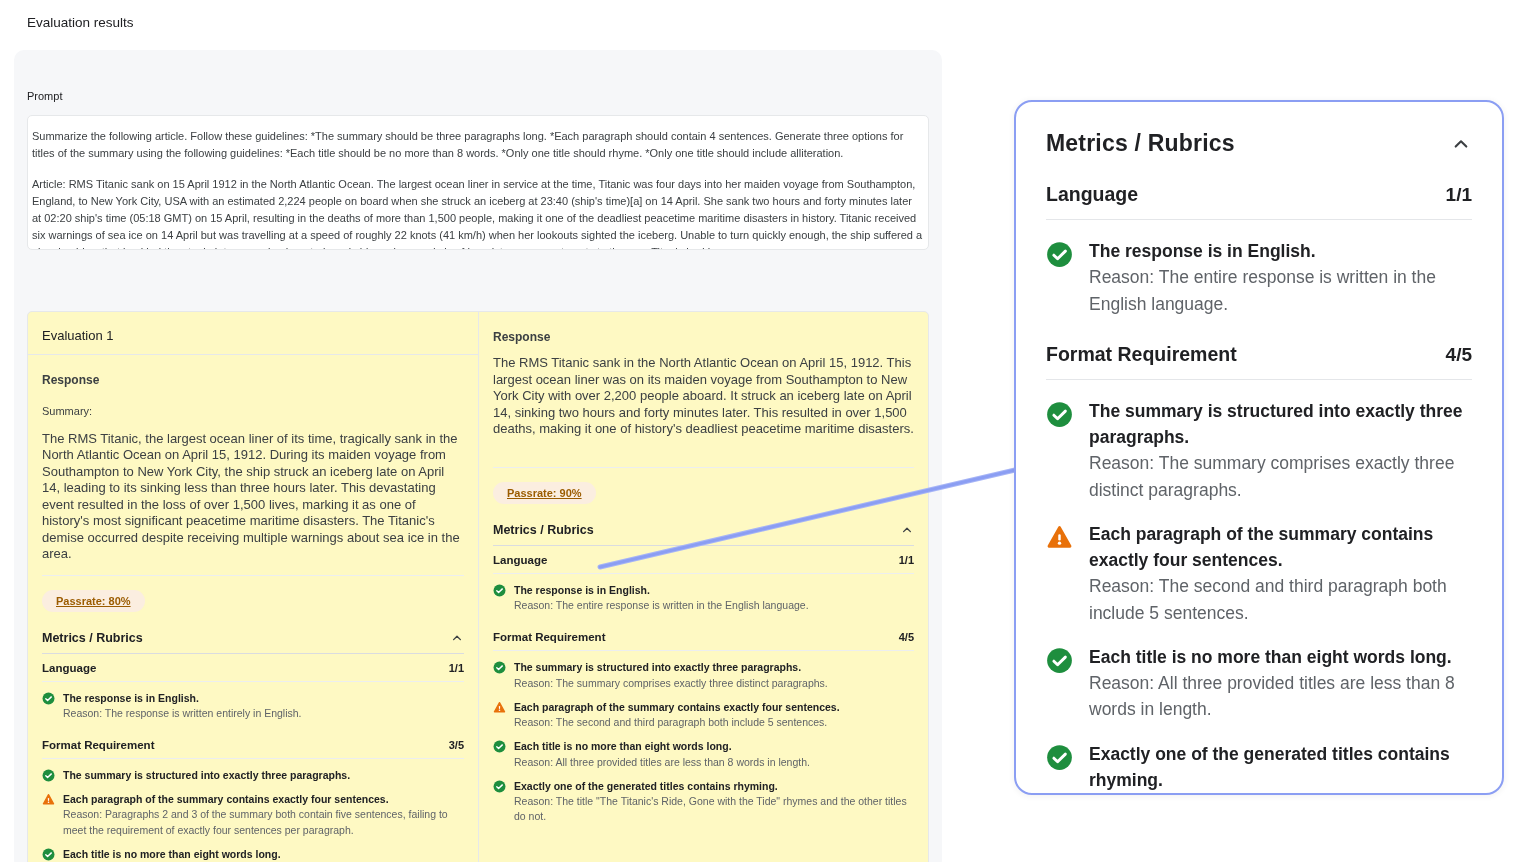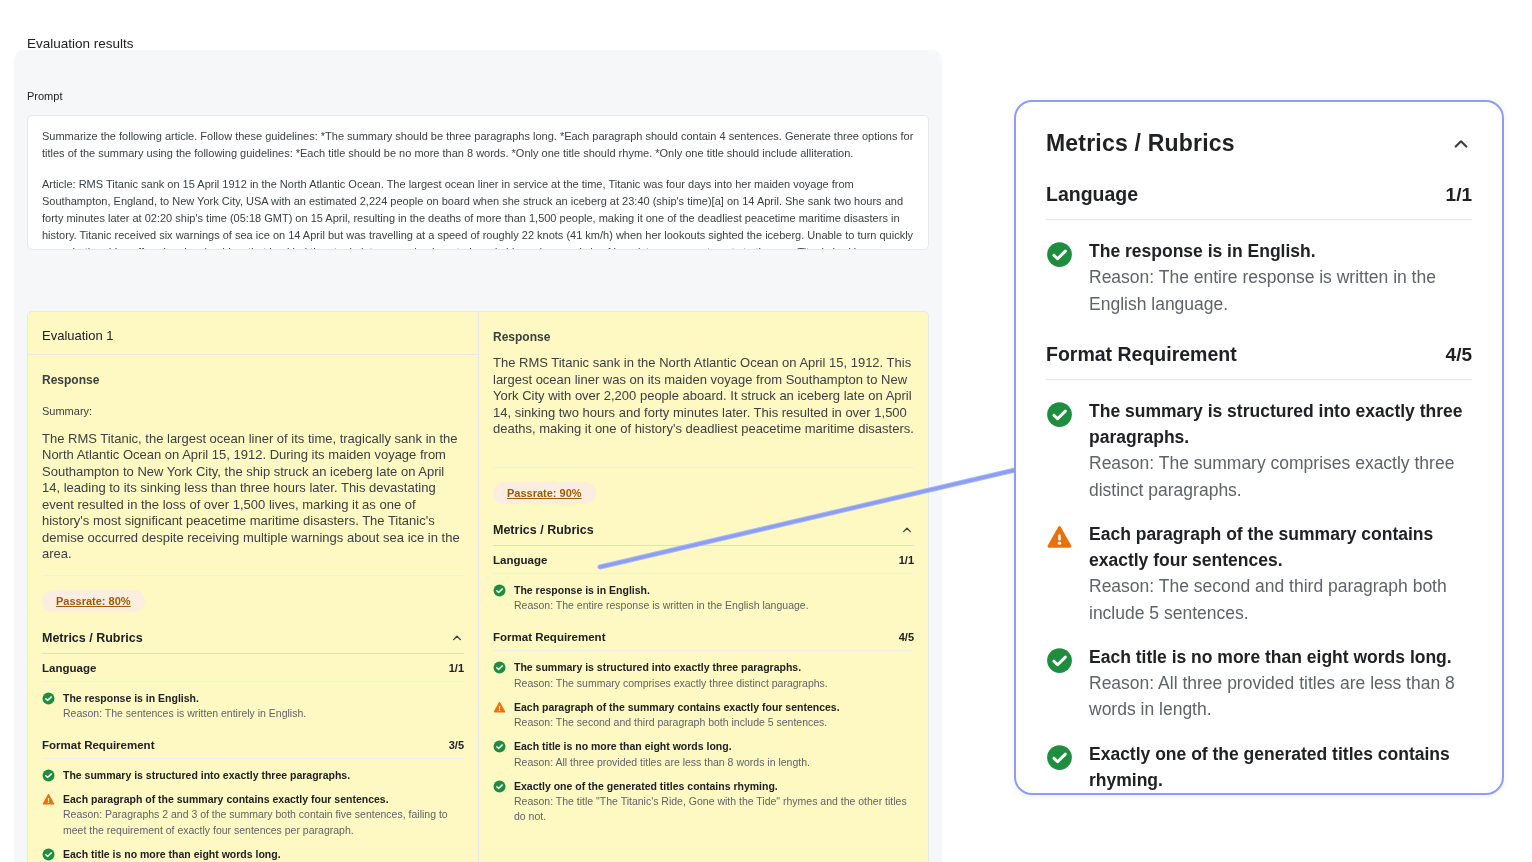--- a/index.html
+++ b/index.html
@@ -3,32 +3,32 @@
 <meta charset="utf-8">
 <style>
   * { margin:0; padding:0; box-sizing:border-box; }
   html,body { width:1532px; height:862px; }
   body {
     position:relative; overflow:hidden; background:#ffffff;
     font-family:"Liberation Sans","DejaVu Sans",sans-serif;
     color:#202124; -webkit-font-smoothing:antialiased;
   }
 
-  .page-title { position:absolute; left:27px; top:15px; font-size:13.5px; color:#202124;margin-top:21px; }
+  .page-title { position:absolute; left:27px; top:15px; font-size:13.5px; color:#202124; }
 
   
   .container {
     position:absolute; left:14px; top:50px; width:928px; height:820px;
     background:#f6f7f9; border-radius:10px; z-index:1; padding:0 13px;
   }
   .prompt-label { margin:40px 0 0 0; font-size:11px; color:#202124; }
   .prompt-box {
     margin-top:13px; height:135px; overflow:hidden;
     background:#ffffff; border:1px solid #e6e8ea; border-radius:5px;
-    padding:12px 14px; font-size:11px; line-height:17px; color:#3c4043;
+    padding:12px 4px; font-size:11px; line-height:17px; color:#3c4043;
   }
   .prompt-box p + p { margin-top:14px; }
 
   
   .eval-card {
     position:absolute; left:13px; top:233px; width:902px; height:560px;
     background:#fef9c3; border:1px solid #e6e8ea; border-radius:5px;
     display:flex; overflow:hidden;margin-top:28px;
   }
   .eval-col { width:50%; display:flex; flex-direction:column; }
@@ -153,21 +153,21 @@
           <span class="s-score">1/1</span>
         </div>
         <div class="rubric-item">
           <span class="st-icon">
               <svg viewBox="0 0 24 24">
                 <use href="#ic-pass"></use>
               </svg>
             </span>
           <div class="rubric-text">
             <div class="rubric-title">The response is in English.</div>
-            <div class="rubric-reason">Reason: The sentences is written entirely in English.</div>
+            <div class="rubric-reason">Reason: The response is written entirely in English.</div>
           </div>
         </div>
 
         <div class="section-row" style="margin-top:10px">
           <span class="s-name">Format Requirement</span>
           <span class="s-score">3/5</span>
         </div>
         <div class="rubric-item">
           <span class="st-icon">
               <svg viewBox="0 0 24 24">

